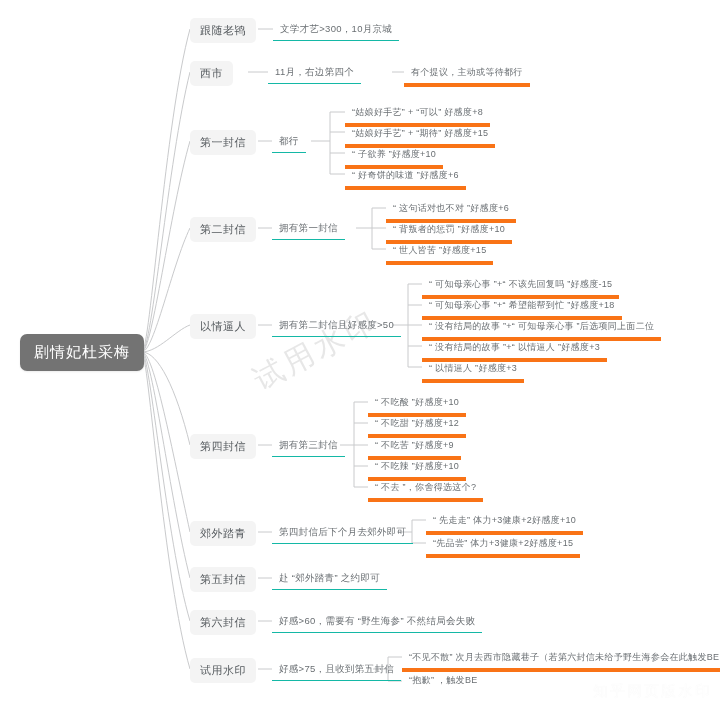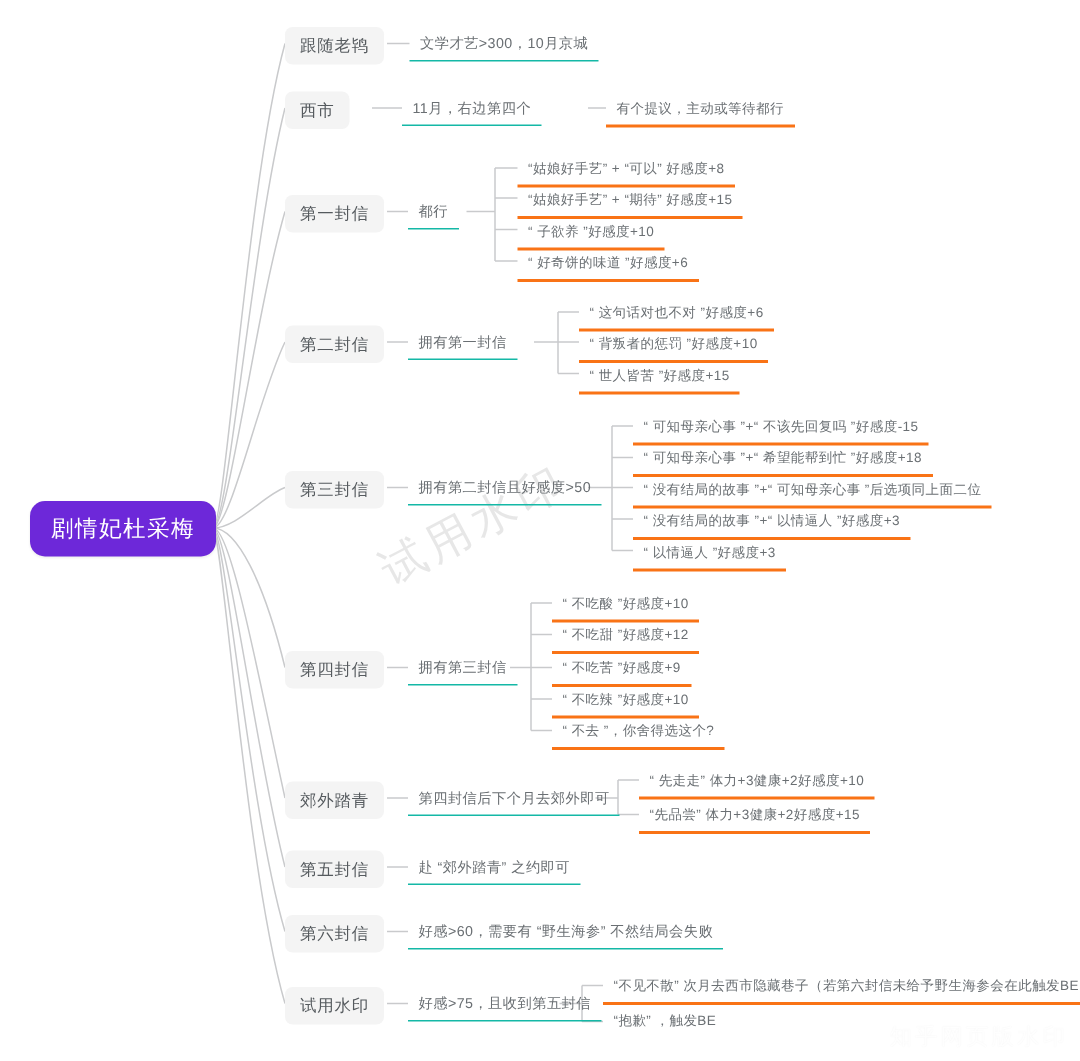--- a/index.html
+++ b/index.html
@@ -38,21 +38,21 @@
     color:#6a6f73;
     font-size:9.5px;
     padding:3px 7px 4px 7px;
     border-bottom:1px solid #14b8a6;
     letter-spacing:.3px;
   }
   .lvl4{
     color:#6a6f73;
     font-size:9px;
     padding:3px 7px 4px 7px;
-    border-bottom:2px solid #f97316;
+    border-bottom:4px solid #f97316;
     letter-spacing:.3px;
   }
   .noline{border-bottom:none;}
 
   
   .wm-diag{
     position:absolute;
     color:rgba(170,170,170,.28);
     font-size:30px;
     letter-spacing:4px;
@@ -144,21 +144,21 @@
 
       <path d="M373,669 L388,669"></path>
       <path d="M388,657 L388,681"></path>
       <path d="M388,657 L402,657"></path>
       <path d="M388,681 L402,681"></path>
     </g>
   </svg>
 
   <div class="wm-diag" style="left:248px;top:330px;">试用水印</div>
 
-  <div class="node root" style="left: 20px; top: 334px; background: #6d28d9; border-radius: 10px;">剧情妃杜采梅</div>
+  <div class="node root" style="left: 20px; top: 334px; background: #737373;">剧情妃杜采梅</div>
 
   <div class="node lvl2" style="left:190px;top:18px;">跟随老鸨</div>
   <div class="node lvl3" style="left:273px;top:20px;">文学才艺&gt;300，10月京城</div>
 
   <div class="node lvl2" style="left:190px;top:61px;">西市</div>
   <div class="node lvl3" style="left:268px;top:63px;">11月，右边第四个</div>
   <div class="node lvl4" style="left:404px;top:63px;">有个提议，主动或等待都行</div>
 
   <div class="node lvl2" style="left:190px;top:130px;">第一封信</div>
   <div class="node lvl3" style="left:272px;top:132px;">都行</div>
@@ -166,21 +166,21 @@
   <div class="node lvl4" style="left:345px;top:124px;">“姑娘好手艺” + “期待” 好感度+15</div>
   <div class="node lvl4" style="left:345px;top:145px;">“ 子欲养 ”好感度+10</div>
   <div class="node lvl4" style="left:345px;top:166px;">“ 好奇饼的味道 ”好感度+6</div>
 
   <div class="node lvl2" style="left:190px;top:217px;">第二封信</div>
   <div class="node lvl3" style="left:272px;top:219px;">拥有第一封信</div>
   <div class="node lvl4" style="left:386px;top:199px;">“ 这句话对也不对 ”好感度+6</div>
   <div class="node lvl4" style="left:386px;top:220px;">“ 背叛者的惩罚 ”好感度+10</div>
   <div class="node lvl4" style="left:386px;top:241px;">“ 世人皆苦 ”好感度+15</div>
 
-  <div class="node lvl2" style="left:190px;top:314px;">第三封信</div>
+  <div class="node lvl2" style="left:190px;top:314px;">以情逼人</div>
   <div class="node lvl3" style="left:272px;top:316px;">拥有第二封信且好感度&gt;50</div>
   <div class="node lvl4" style="left:422px;top:275px;">“ 可知母亲心事 ”+“ 不该先回复吗 ”好感度-15</div>
   <div class="node lvl4" style="left:422px;top:296px;">“ 可知母亲心事 ”+“ 希望能帮到忙 ”好感度+18</div>
   <div class="node lvl4" style="left:422px;top:317px;">“ 没有结局的故事 ”+“ 可知母亲心事 ”后选项同上面二位</div>
   <div class="node lvl4" style="left:422px;top:338px;">“ 没有结局的故事 ”+“ 以情逼人 ”好感度+3</div>
   <div class="node lvl4" style="left:422px;top:359px;">“ 以情逼人 ”好感度+3</div>
 
   <div class="node lvl2" style="left:190px;top:434px;">第四封信</div>
   <div class="node lvl3" style="left:272px;top:436px;">拥有第三封信</div>
   <div class="node lvl4" style="left:368px;top:393px;">“ 不吃酸 ”好感度+10</div>

